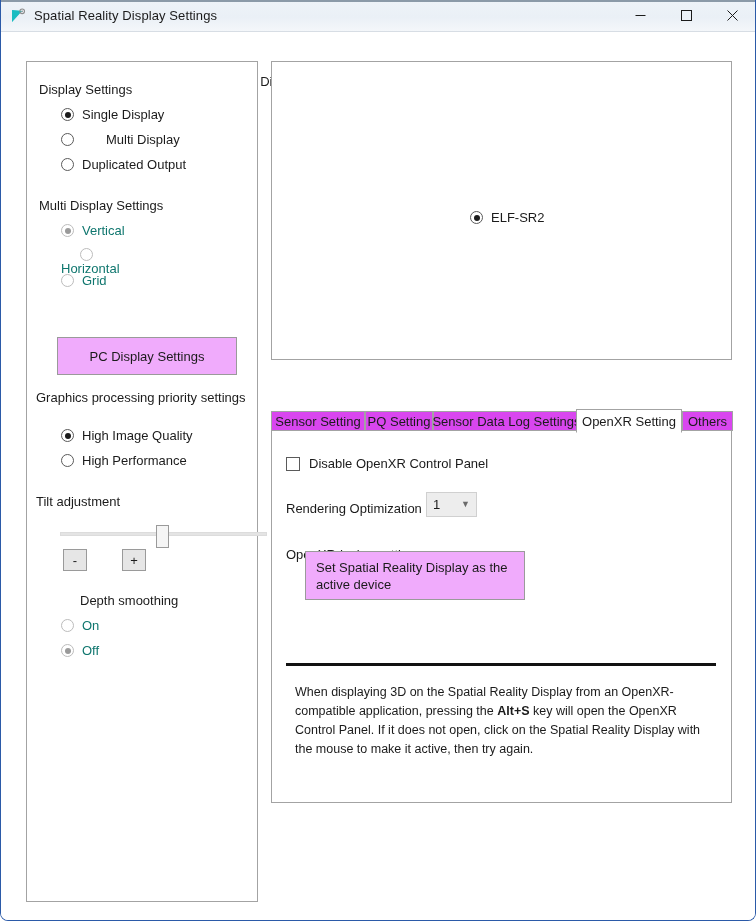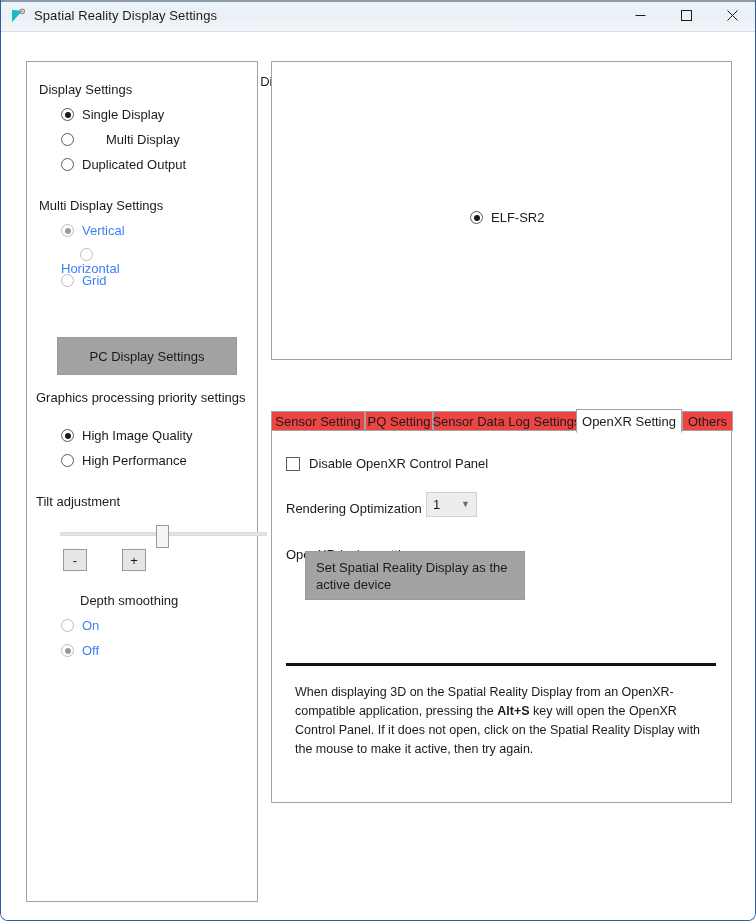--- a/index.html
+++ b/index.html
@@ -125,28 +125,28 @@
     content: "";
     position: absolute;
     left: 50%; top: 50%;
     width: 6px; height: 6px;
     margin-left: -3px; margin-top: -3px;
     border-radius: 50%;
     background: #1b1b1b;
   }
   .radio-row.disabled .radio { border-color: #bcbcbc; }
   .radio-row.disabled .radio.checked::after { background: #9a9a9a; }
-  .radio-row.disabled .rlabel { color: #3b82f6; }
+  .radio-row.disabled .rlabel { color: #0f766e; }
   .rlabel { font-size: 13px; color: #1b1b1b; }
 
   
   .btn {
     position: absolute;
     box-sizing: border-box;
-    background: #a3a3a3;
+    background: #f0abfc;
     border: 1px solid #9a9a9a;
     color: #1b1b1b;
     font-size: 13px;
     font-family: "Liberation Sans", sans-serif;
     display: flex;
     align-items: center;
     justify-content: center;
     text-align: center;
   }
   #pc-display-settings-button {
@@ -232,21 +232,21 @@
     position: absolute;
     left: 270px; top: 377px;
     width: 461px;
     height: 22px;
   }
   .tab {
     position: absolute;
     top: 2px;
     height: 20px;
     box-sizing: border-box;
-    background: #ef4444;
+    background: #d946ef;
     border: 1px solid #a3a3a3;
     font-size: 13px;
     color: #1b1b1b;
     display: flex;
     align-items: center;
     justify-content: center;
     white-space: nowrap;
   }
   .tab.active {
     top: 0;

